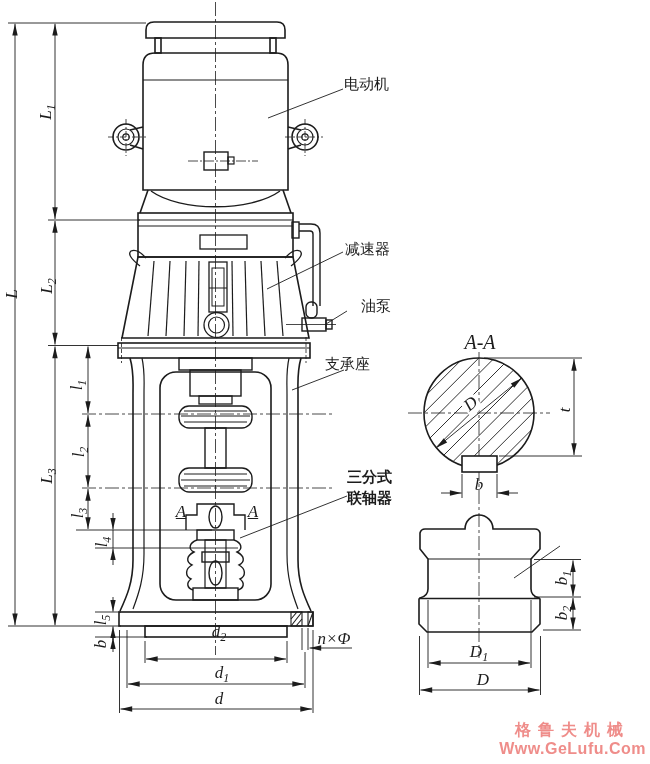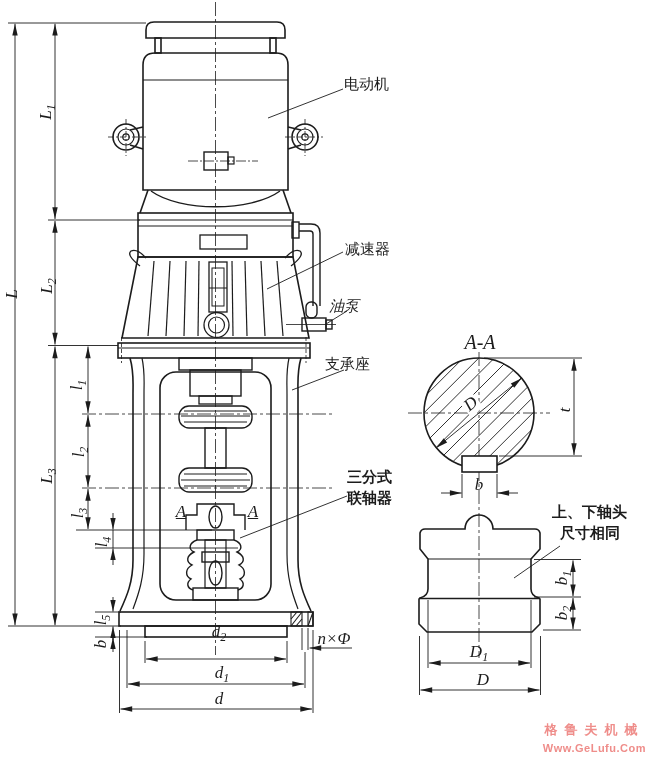--- a/index.html
+++ b/index.html
@@ -9,22 +9,22 @@
   .callout{position:absolute;font-size:15px;line-height:21px;white-space:nowrap;color:#1c1c1c;}
   .dim{position:absolute;font-style:italic;font-size:17px;white-space:nowrap;color:#1c1c1c;
        transform:translate(-50%,-50%);}
   .dim .sb{font-size:12px;font-style:italic;vertical-align:-4px;}
   .rot{transform:translate(-50%,-50%) rotate(-90deg);}
   .rotD{transform:translate(-50%,-50%) rotate(-39deg);background:#fff;padding:0 2px;}
   .marker{position:absolute;font-style:italic;font-size:17px;text-decoration:underline;
           transform:translate(-50%,-50%);}
   .note2 span{display:block;font-weight:bold;}
   .wm{position:absolute;right:4px;bottom:6px;text-align:center;line-height:19px;font-weight:bold;}
-  .wm .w1{font-size:13px;letter-spacing:7px;display:block;margin-top:6px;}
-  .wm .w2{font-size:11px;letter-spacing:.5px;display:block;font-family:"Liberation Sans",sans-serif;}
+  .wm .w1{font-size:16px;letter-spacing:7px;display:block;margin-top:6px;}
+  .wm .w2{font-size:16px;letter-spacing:.5px;display:block;font-family:"Liberation Sans",sans-serif;}
 </style>
 </head>
 <body>
 
 <div id="stage">
 
 <svg id="drawing" width="650" height="764" viewBox="0 0 650 764">
   <defs>
     <marker id="ae" markerWidth="13" markerHeight="8" refX="12.2" refY="4" orient="auto" markerUnits="userSpaceOnUse">
       <path d="M12.2,4 L0.5,1.3 L0.5,6.7 Z" fill="#1c1c1c"></path>
@@ -264,29 +264,25 @@
     <line x1="343" y1="252" x2="267" y2="289"></line>
     <line x1="347" y1="311" x2="326" y2="324"></line>
     <line x1="344" y1="370" x2="292" y2="390"></line>
     <line x1="347" y1="496" x2="240" y2="538"></line>
     <line x1="560" y1="546" x2="514" y2="578"></line>
   </g>
 </svg>
 
   <div class="callout" style="left:344px;top:74px;"><span>电动机</span></div>
   <div class="callout" style="left:345px;top:239px;text-align:center;"><span>减速器</span></div>
-  <div class="callout" style="left:329px;top:296px;font-style:italic;"><span>油泵</span></div>
+  <div class="callout" style="left:361px;top:296px;"><span>油泵</span></div>
   <div class="callout" style="left:325px;top:354px;"><span>支承座</span></div>
   <div class="callout note2" style="left:347px;top:467px;">
     <span>三分式</span>
     <span>联轴器</span>
-  </div>
-  <div class="callout note2" style="left:552px;top:502px;">
-    <span>上、下轴头</span>
-    <span style="margin-left:8px;">尺寸相同</span>
   </div>
   <div class="dim" style="left:480px;top:342px;font-size:20px;"><span>A-A</span></div>
   <div class="marker" style="left:181px;top:512px;"><span>A</span></div>
   <div class="marker" style="left:253px;top:512px;"><span>A</span></div>
 
   <div class="dim rot" style="left:13px;top:294px;"><span>L</span><span class="sb"></span></div>
   <div class="dim rot" style="left:47px;top:112px;"><span>L</span><span class="sb">1</span></div>
   <div class="dim rot" style="left:48px;top:286px;"><span>L</span><span class="sb">2</span></div>
   <div class="dim rot" style="left:48px;top:476px;"><span>L</span><span class="sb">3</span></div>
   <div class="dim rot" style="left:78px;top:385px;"><span>l</span><span class="sb">1</span></div>

